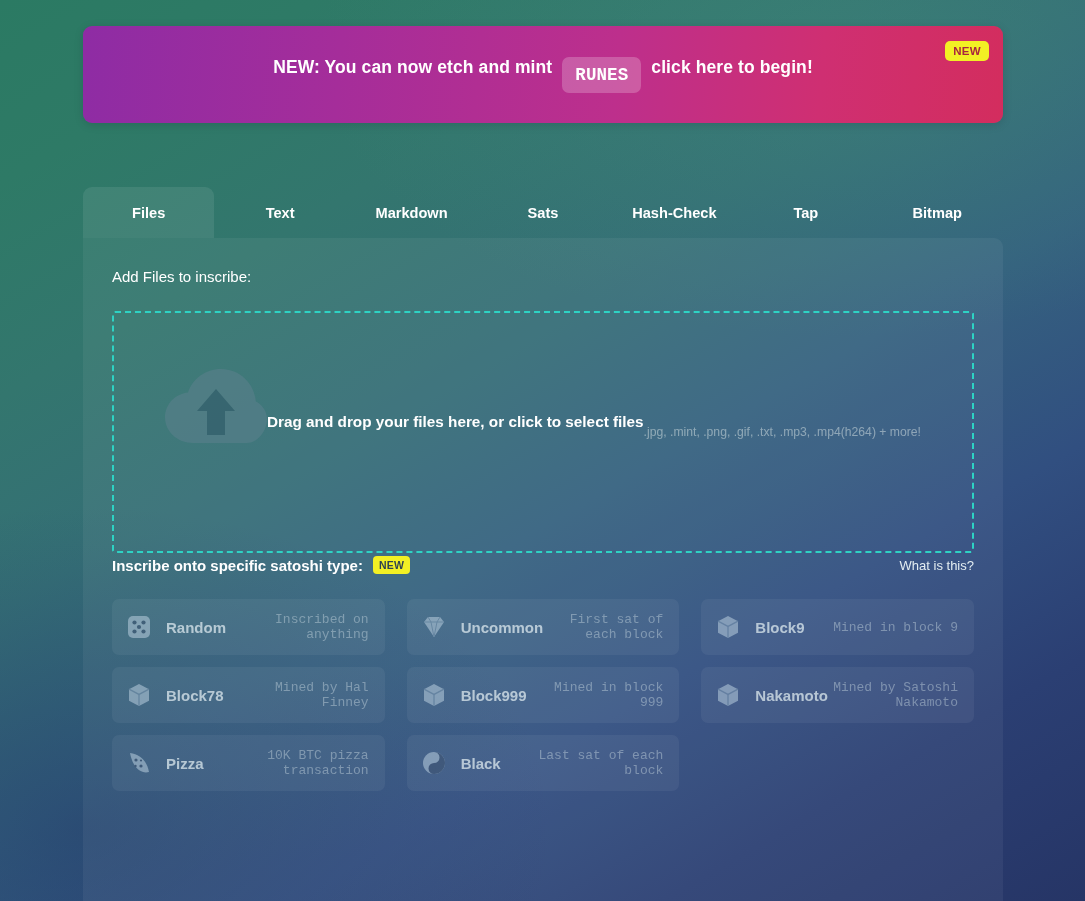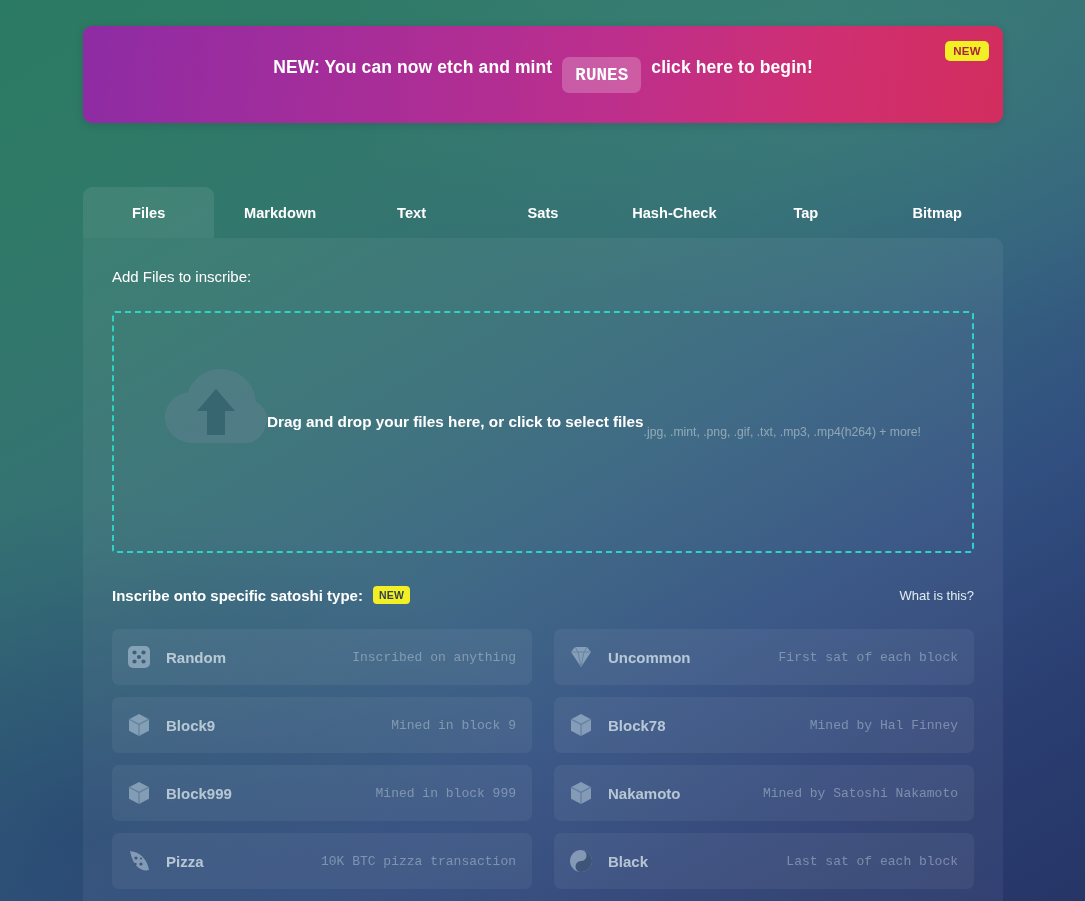--- a/index.html
+++ b/index.html
@@ -171,21 +171,20 @@
     margin-bottom: 20px;
   }
 
   .dz-sub {
     color: rgba(222,232,232,0.50);
     font-size: 12.2px;
   }
 
   
   .sat-header {
-    margin-top: 30px;
     display: flex;
     align-items: center;
     height: 24px;
   }
 
   .sat-title {
     color: #ffffff;
     font-size: 15px;
     font-weight: bold;
   }
@@ -205,21 +204,21 @@
     margin-left: auto;
     color: #e3edf1;
     font-size: 13px;
     cursor: pointer;
   }
 
   
   .sat-grid {
     margin-top: 22px;
     display: grid;
-    grid-template-columns: 1fr 1fr;
+    grid-template-columns: 1fr 1fr 1fr;
     column-gap: 22px;
     row-gap: 12px;
   }
 
   .sat-row {
     height: 56px;
     background: rgba(255,255,255,0.055);
     border-radius: 7px;
     display: flex;
     align-items: center;
@@ -264,24 +263,24 @@
       <span class="banner-seg">click here to begin!</span>
     </div>
     <div class="banner-new-badge">NEW</div>
   </div>
 
   <div class="tabs">
     <div class="tab active">
         <span>Files</span>
       </div>
     <div class="tab">
+        <span>Text</span>
+      </div>
+    <div class="tab">
         <span>Markdown</span>
-      </div>
-    <div class="tab">
-        <span>Text</span>
       </div>
     <div class="tab">
         <span>Sats</span>
       </div>
     <div class="tab">
         <span>Hash-Check</span>
       </div>
     <div class="tab">
         <span>Tap</span>
       </div>

